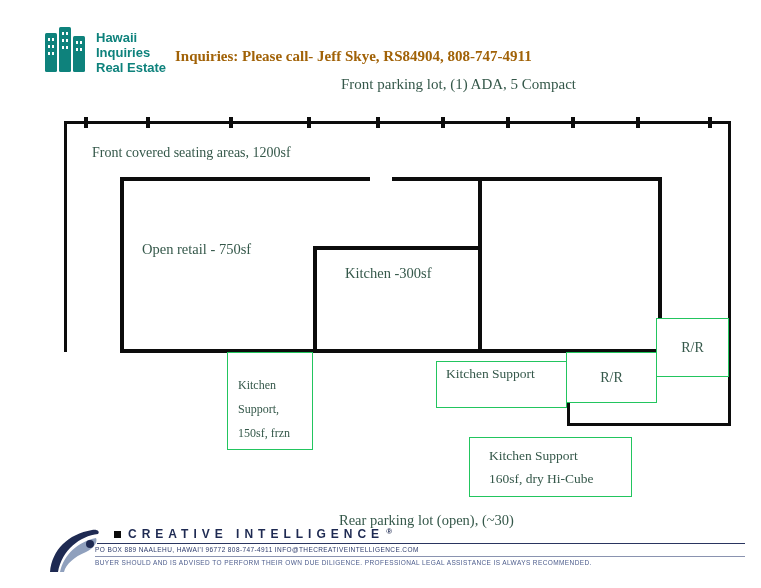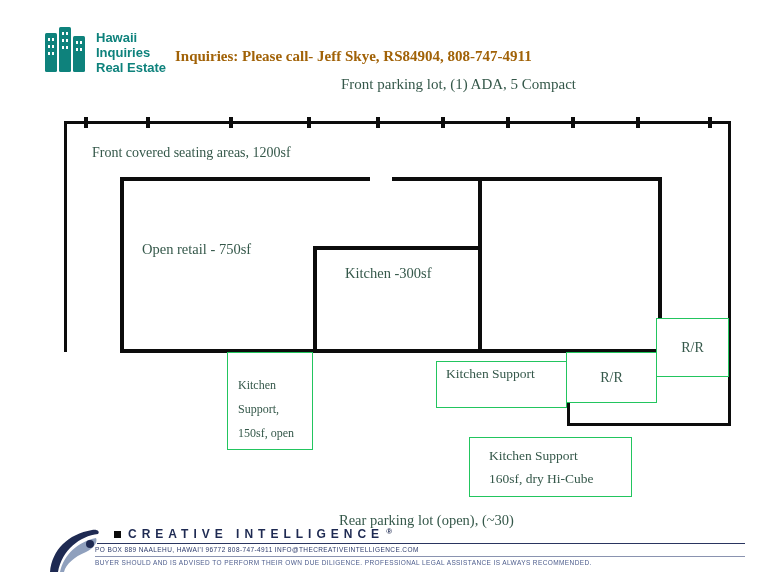--- a/index.html
+++ b/index.html
@@ -124,21 +124,21 @@
   <div class="wall" style="left:313px;top:246px;width:4px;height:107px"></div>
 
   <div class="lbl open-retail">Open retail - 750sf</div>
   <div class="lbl kitchen-lbl">Kitchen -300sf</div>
   <div class="lbl pos-lbl">
   </div>
 
   <div class="box box-frzn">
     <div>Kitchen</div>
     <div>Support,</div>
-    <div>150sf, open</div>
+    <div>150sf, frzn</div>
   </div>
 
   <div class="box box-prep">
     <div>Kitchen Support</div>
   </div>
 
   <div class="box box-rr1">
     <span>R/R</span>
   </div>
 

